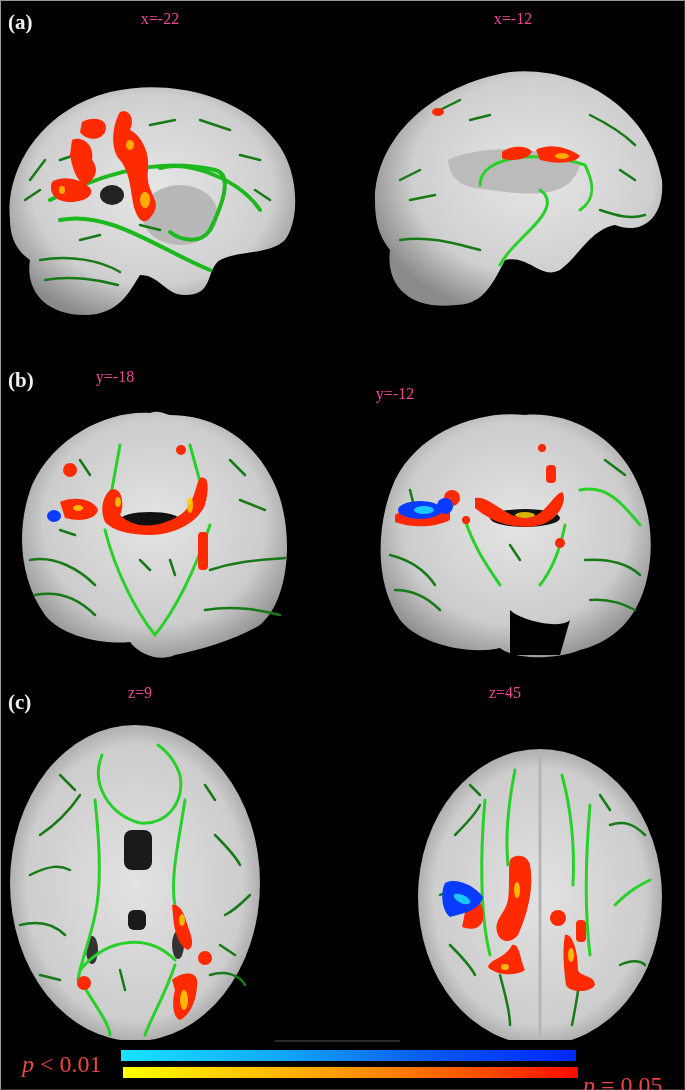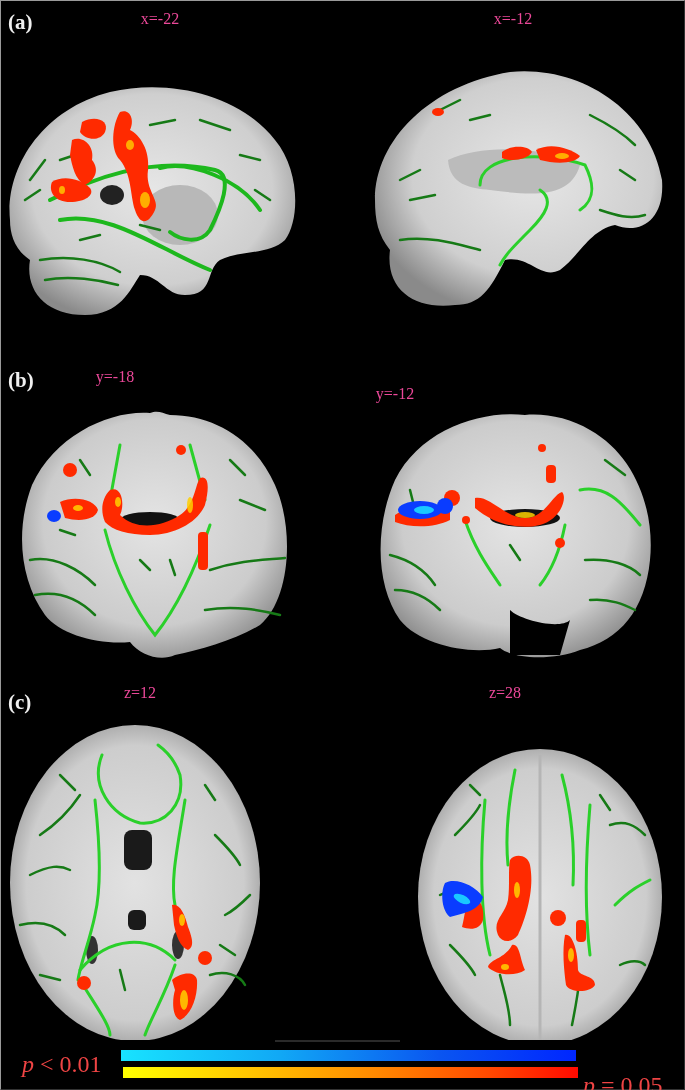--- a/index.html
+++ b/index.html
@@ -192,22 +192,22 @@
       </g>
   <g>
     <ellipse cx="80" cy="100" rx="22" ry="9" fill="#0a3cff"></ellipse>
     <ellipse cx="84" cy="100" rx="10" ry="4" fill="#19c8ff"></ellipse>
     <circle cx="105" cy="96" r="8" fill="#0a3cff"></circle>
   </g>
 </svg>
 </div>
 
 <div class="panel-label" style="left:8px;top:690px;">(c)</div>
-<div class="slice-label" style="left:140px;top:684px;">z=12</div>
-<div class="slice-label" style="left:505px;top:684px;">z=28</div>
+<div class="slice-label" style="left:140px;top:684px;">z=9</div>
+<div class="slice-label" style="left:505px;top:684px;">z=45</div>
 
 <div class="slice" style="left:0;top:715px;">
 <svg width="340" height="325" viewBox="0 0 340 325">
   <defs>
     <radialGradient id="gBrainC" cx="50%" cy="50%" r="58%">
       <stop offset="0%" stop-color="#e2e2e2"></stop>
           <stop offset="75%" stop-color="#cdcdcd"></stop>
           <stop offset="100%" stop-color="#8a8a8a"></stop>
     </radialGradient>
   </defs>

